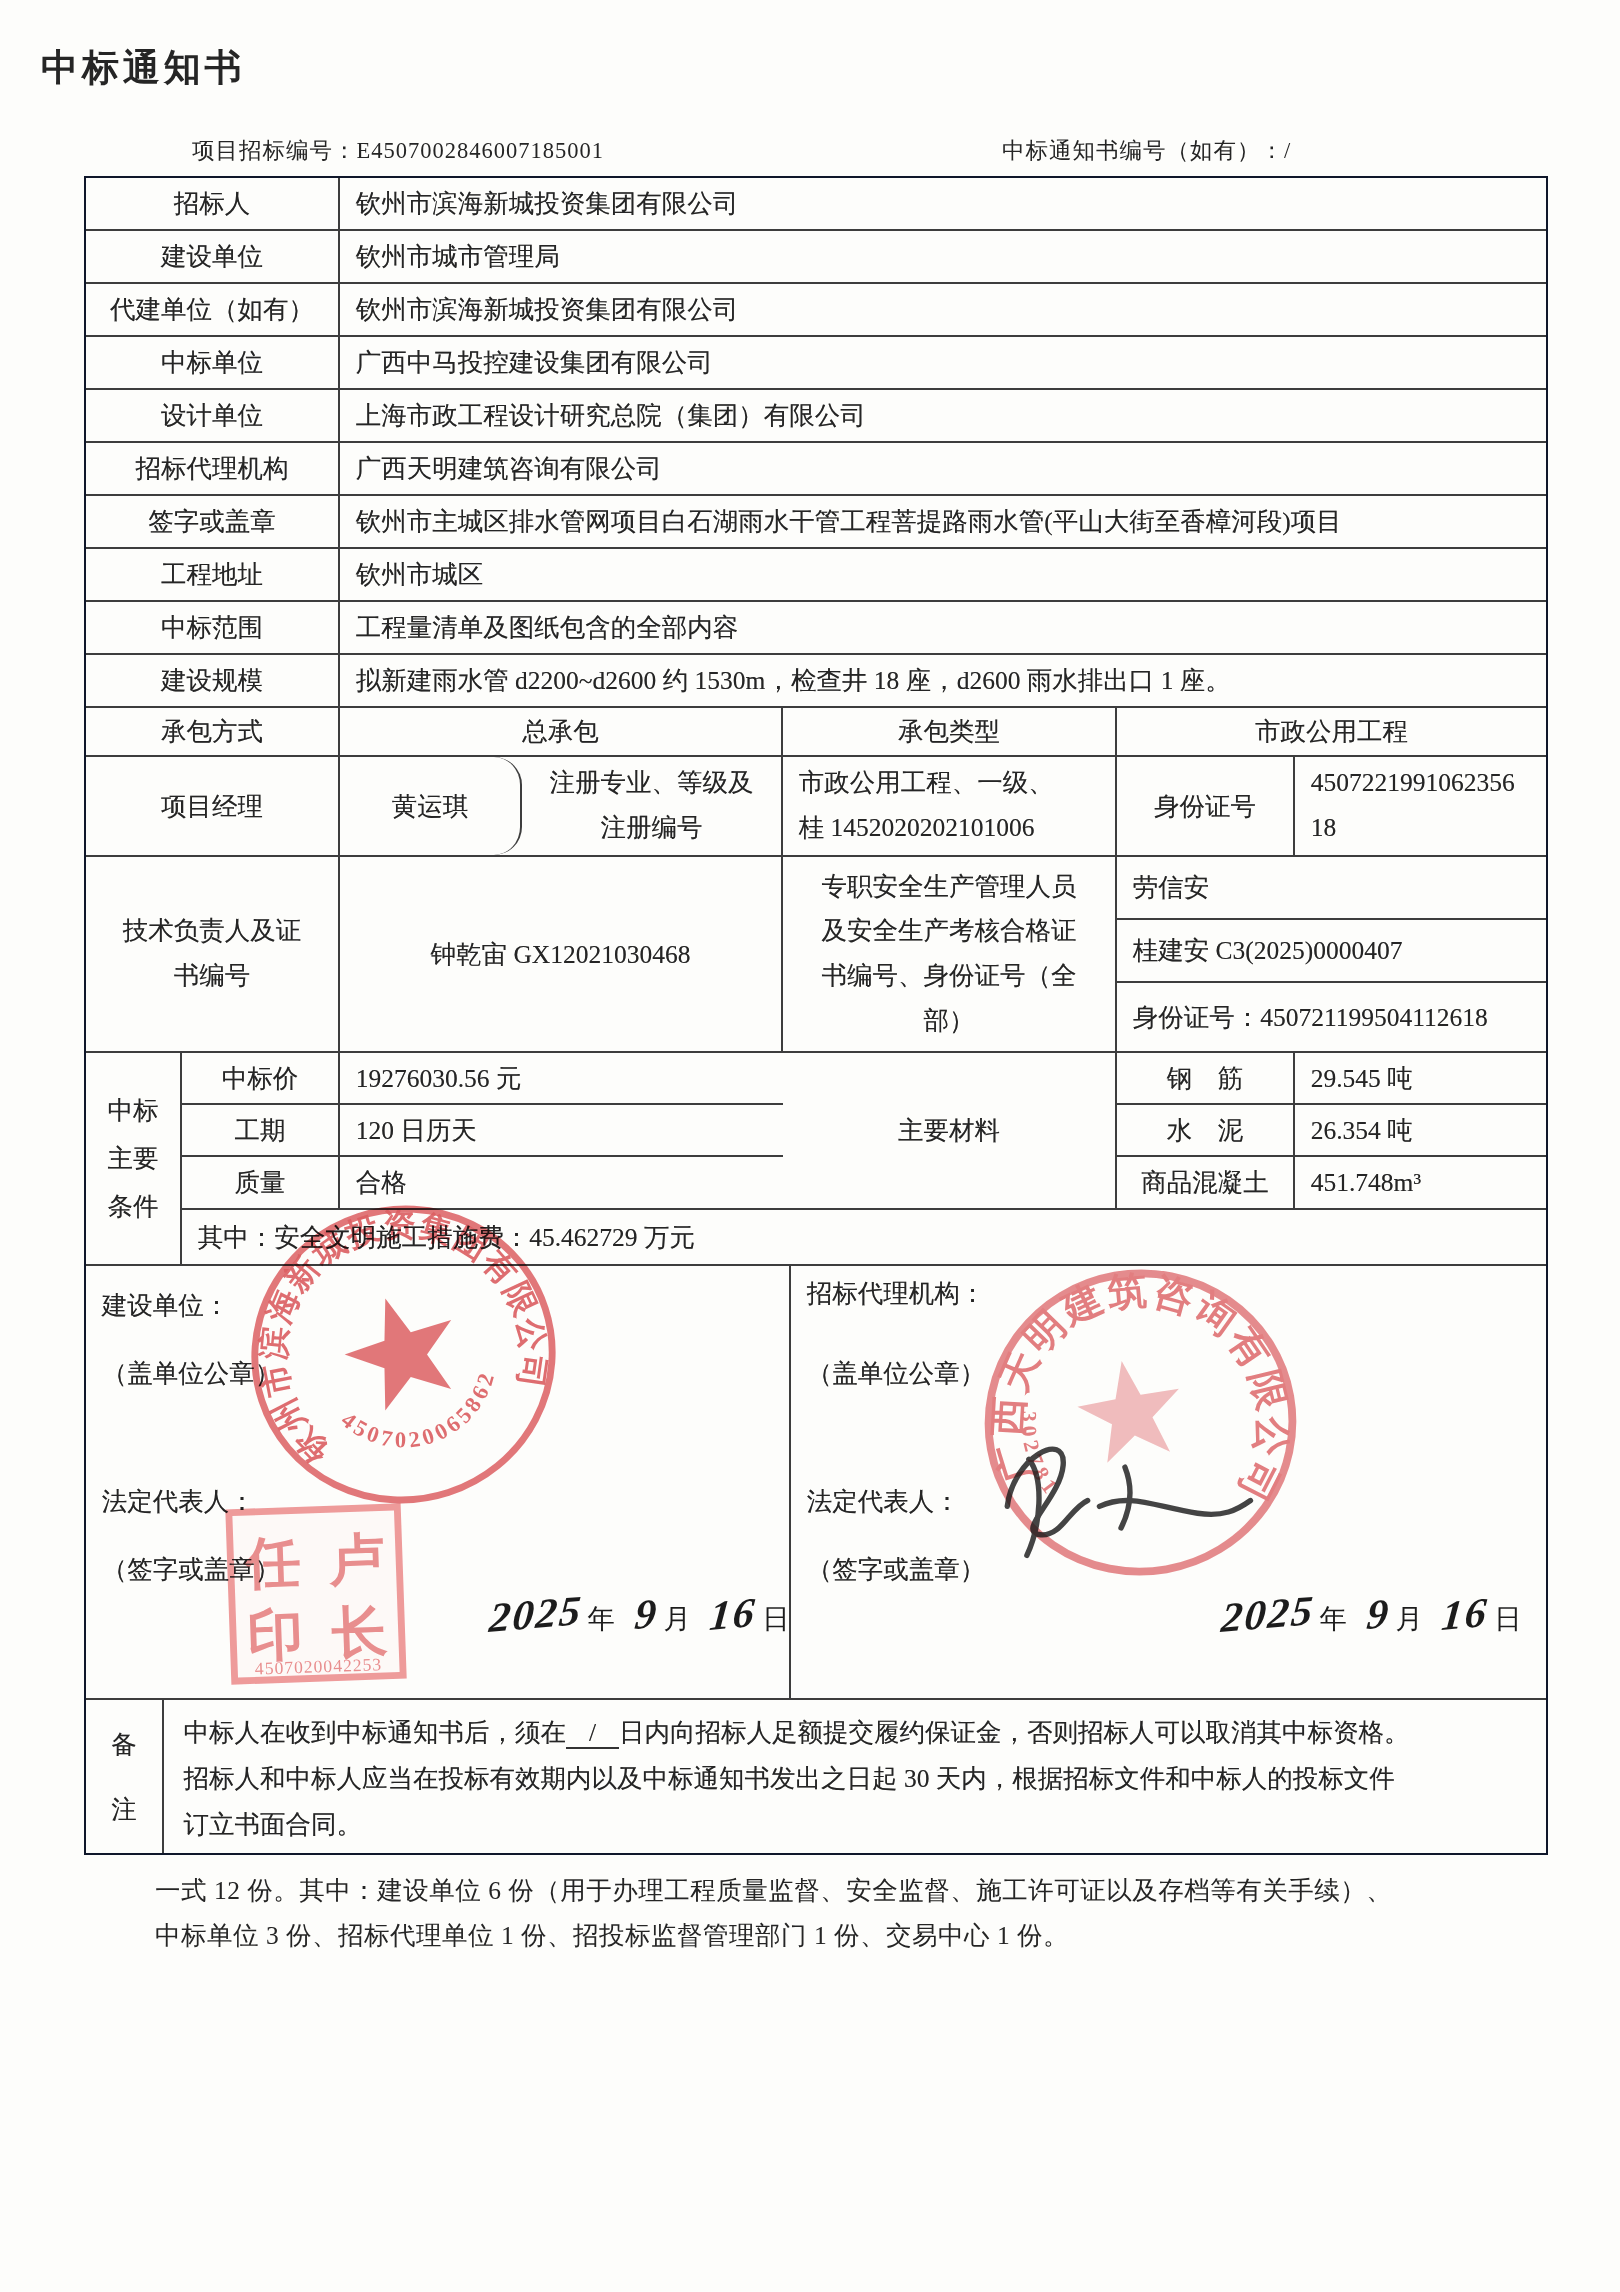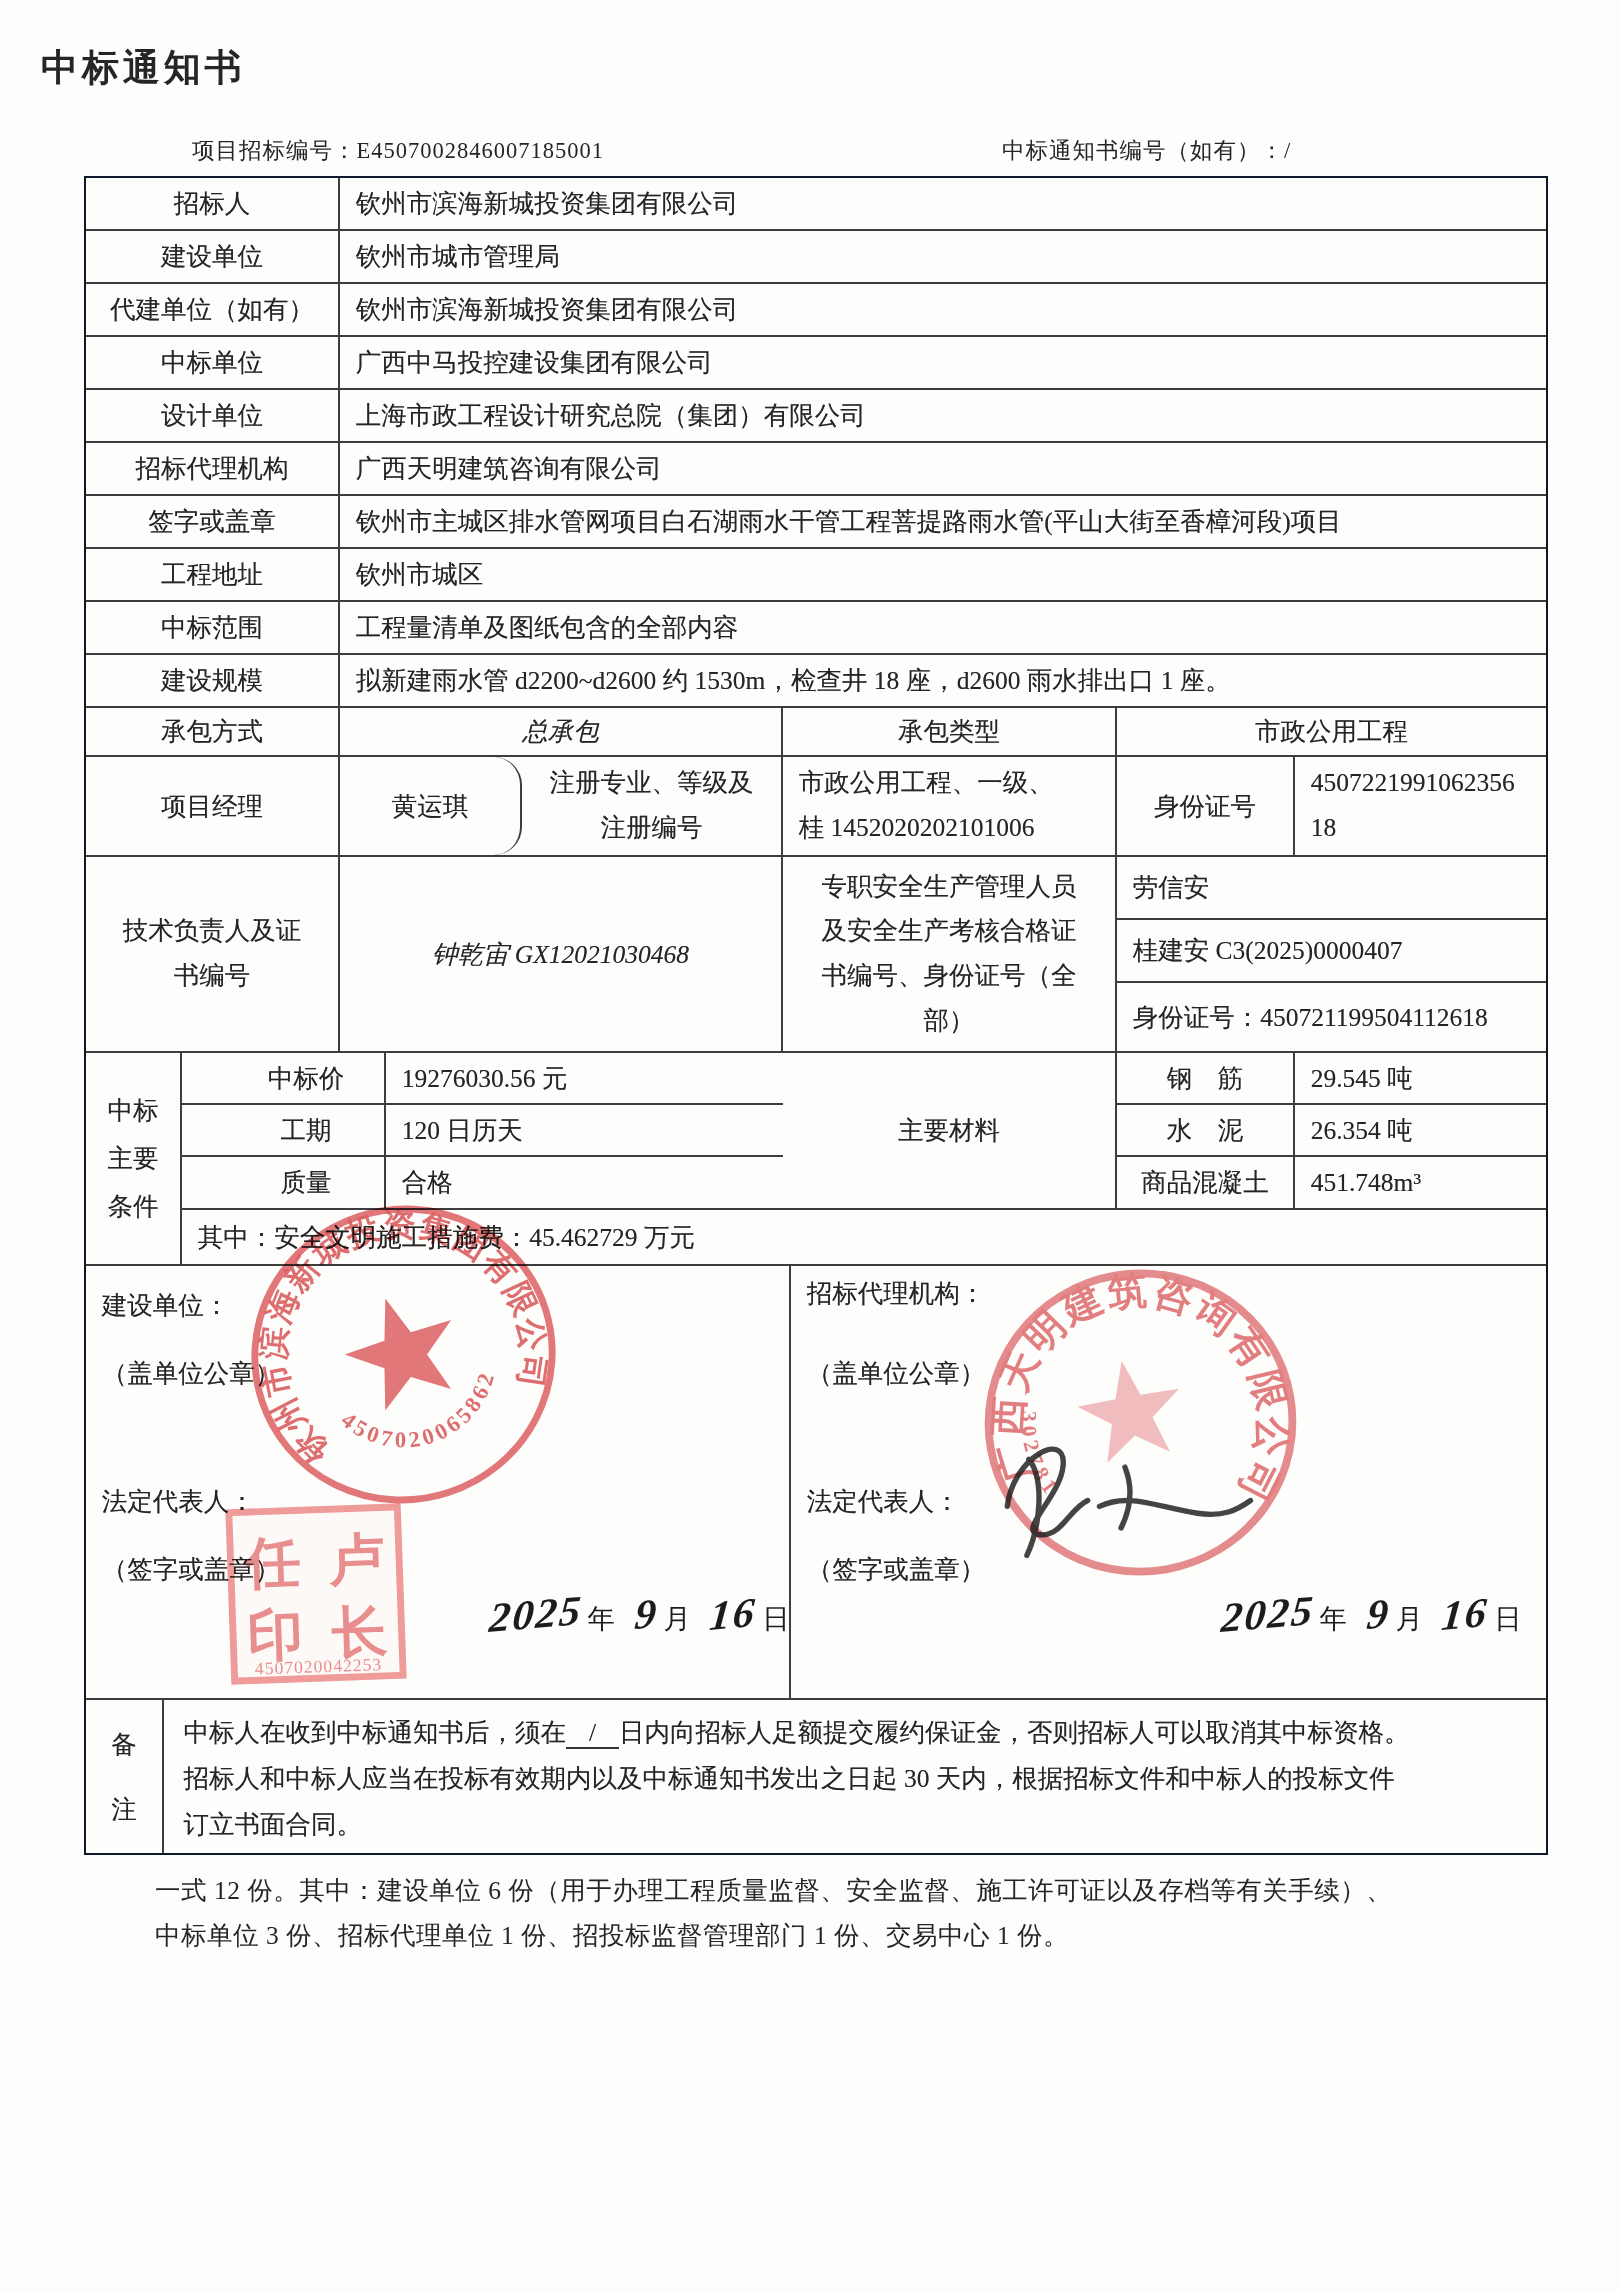--- a/index.html
+++ b/index.html
@@ -22,22 +22,22 @@
   .row { display:flex; border-bottom:2px solid #3d3d3d; }
   .row:last-child { border-bottom:none; }
   .c { border-right:2px solid #3d3d3d; display:flex; align-items:center;
        justify-content:center; text-align:center; overflow:hidden; }
   .c:last-child { border-right:none; }
   .val { justify-content:flex-start; text-align:left; padding:0 15.7px; }
   .f1 { flex:1; }
   .pre { white-space:pre-line; line-height:1.75; }
 
   .w259{width:254px;} .w186{width:182px;border-radius:28px;} .w266{width:261px;}
-  .w341{width:334px;} .w182{width:178px;} .w452{width:443px;font-style:italic;}
-  .w161{width:158px;margin-left:46px;} .w98{width:96px;} .w80{width:78px;}
+  .w341{width:334px;} .w182{width:178px;} .w452{width:443px;}
+  .w161{width:158px;} .w98{width:96px;} .w80{width:78px;}
   .w613{width:601px;} .w719{width:705px;}
   .h54{height:53px;} .h50{height:49px;} .h102{height:100px;}
   .h200{height:196px;} .h217{height:213px;} .h443{height:434px;} .h156{height:153px;}
   .h64{height:63px;}
   .h53{height:52px;} .h160{height:157px;}
 
   .col { display:flex; flex-direction:column; }
   .subrow { display:flex; border-bottom:2px solid #3d3d3d; }
   .subrow:last-child { border-bottom:none; }
 

